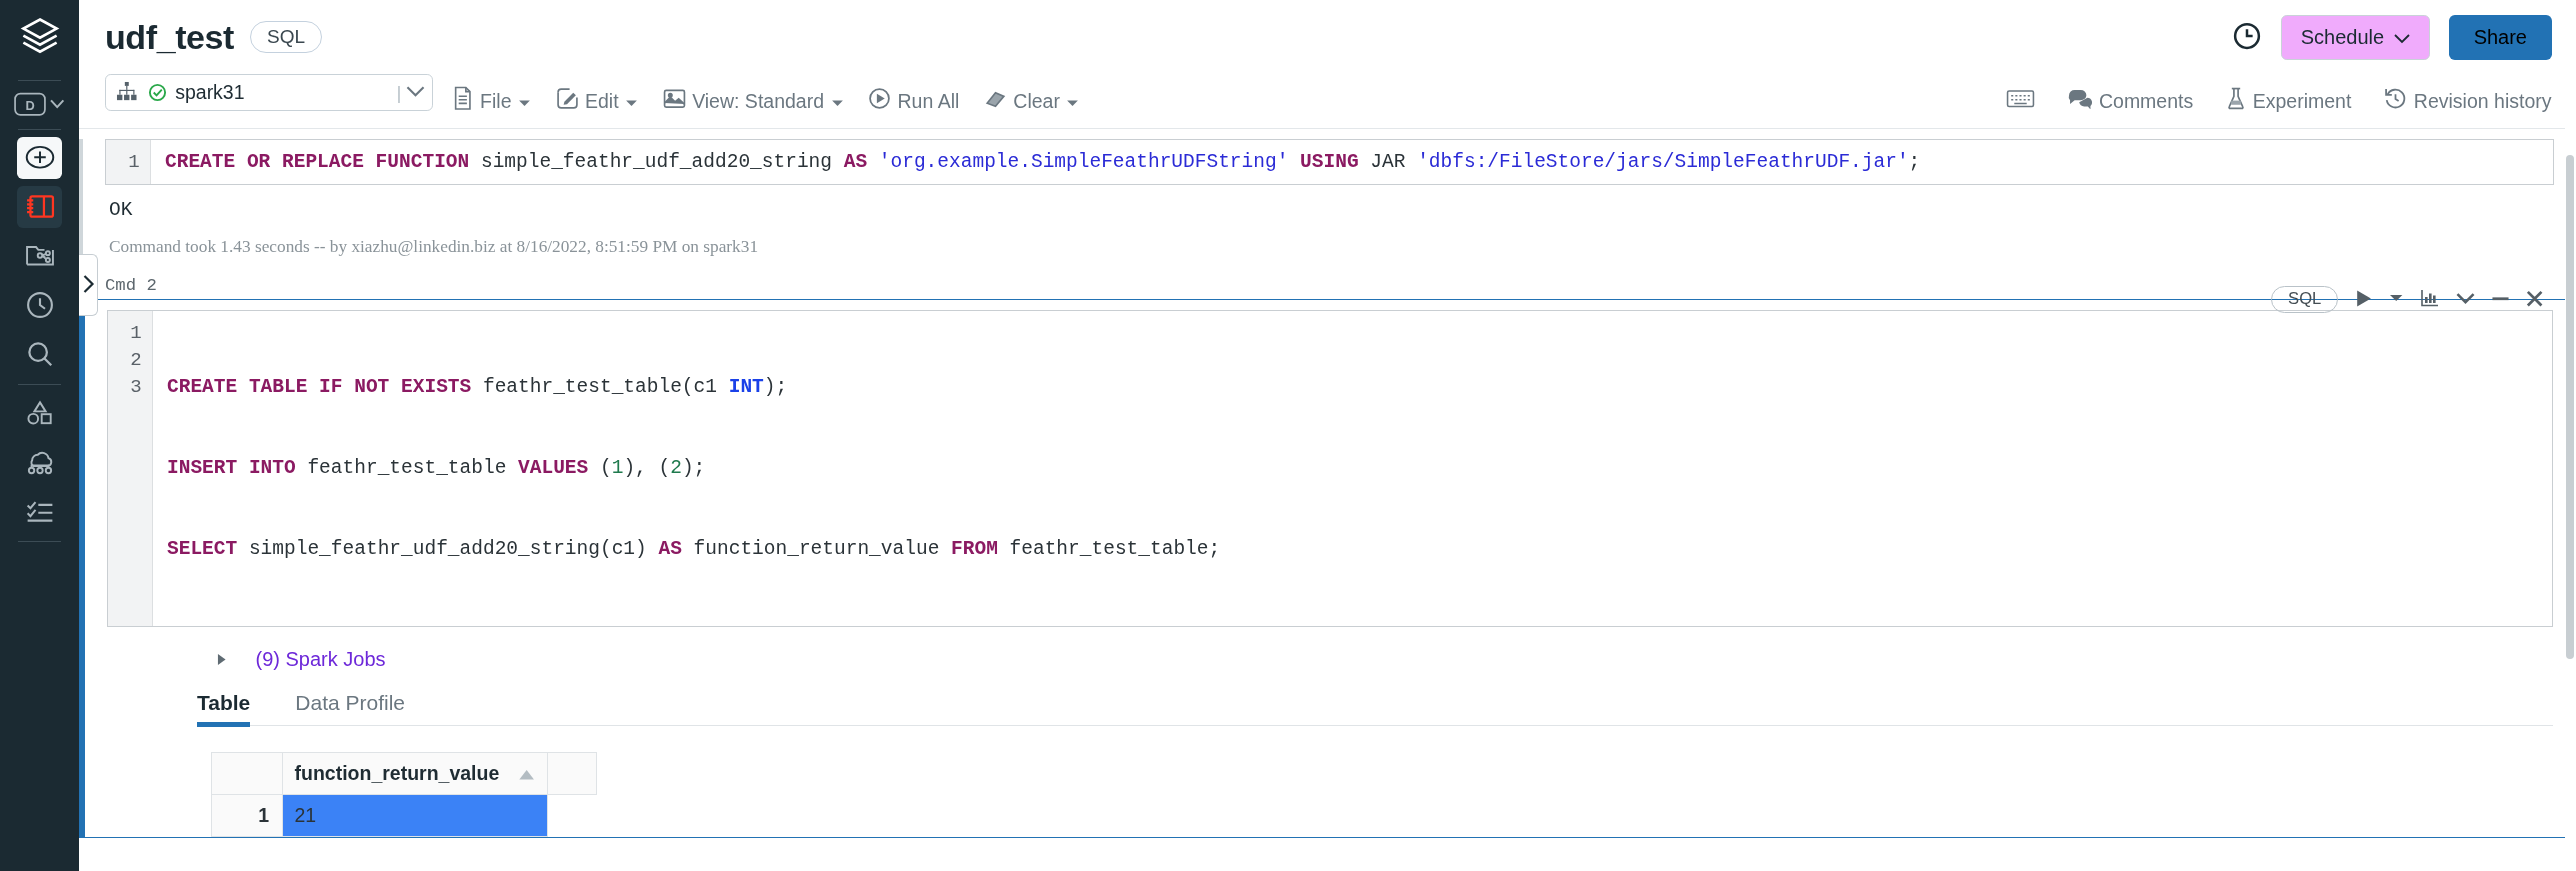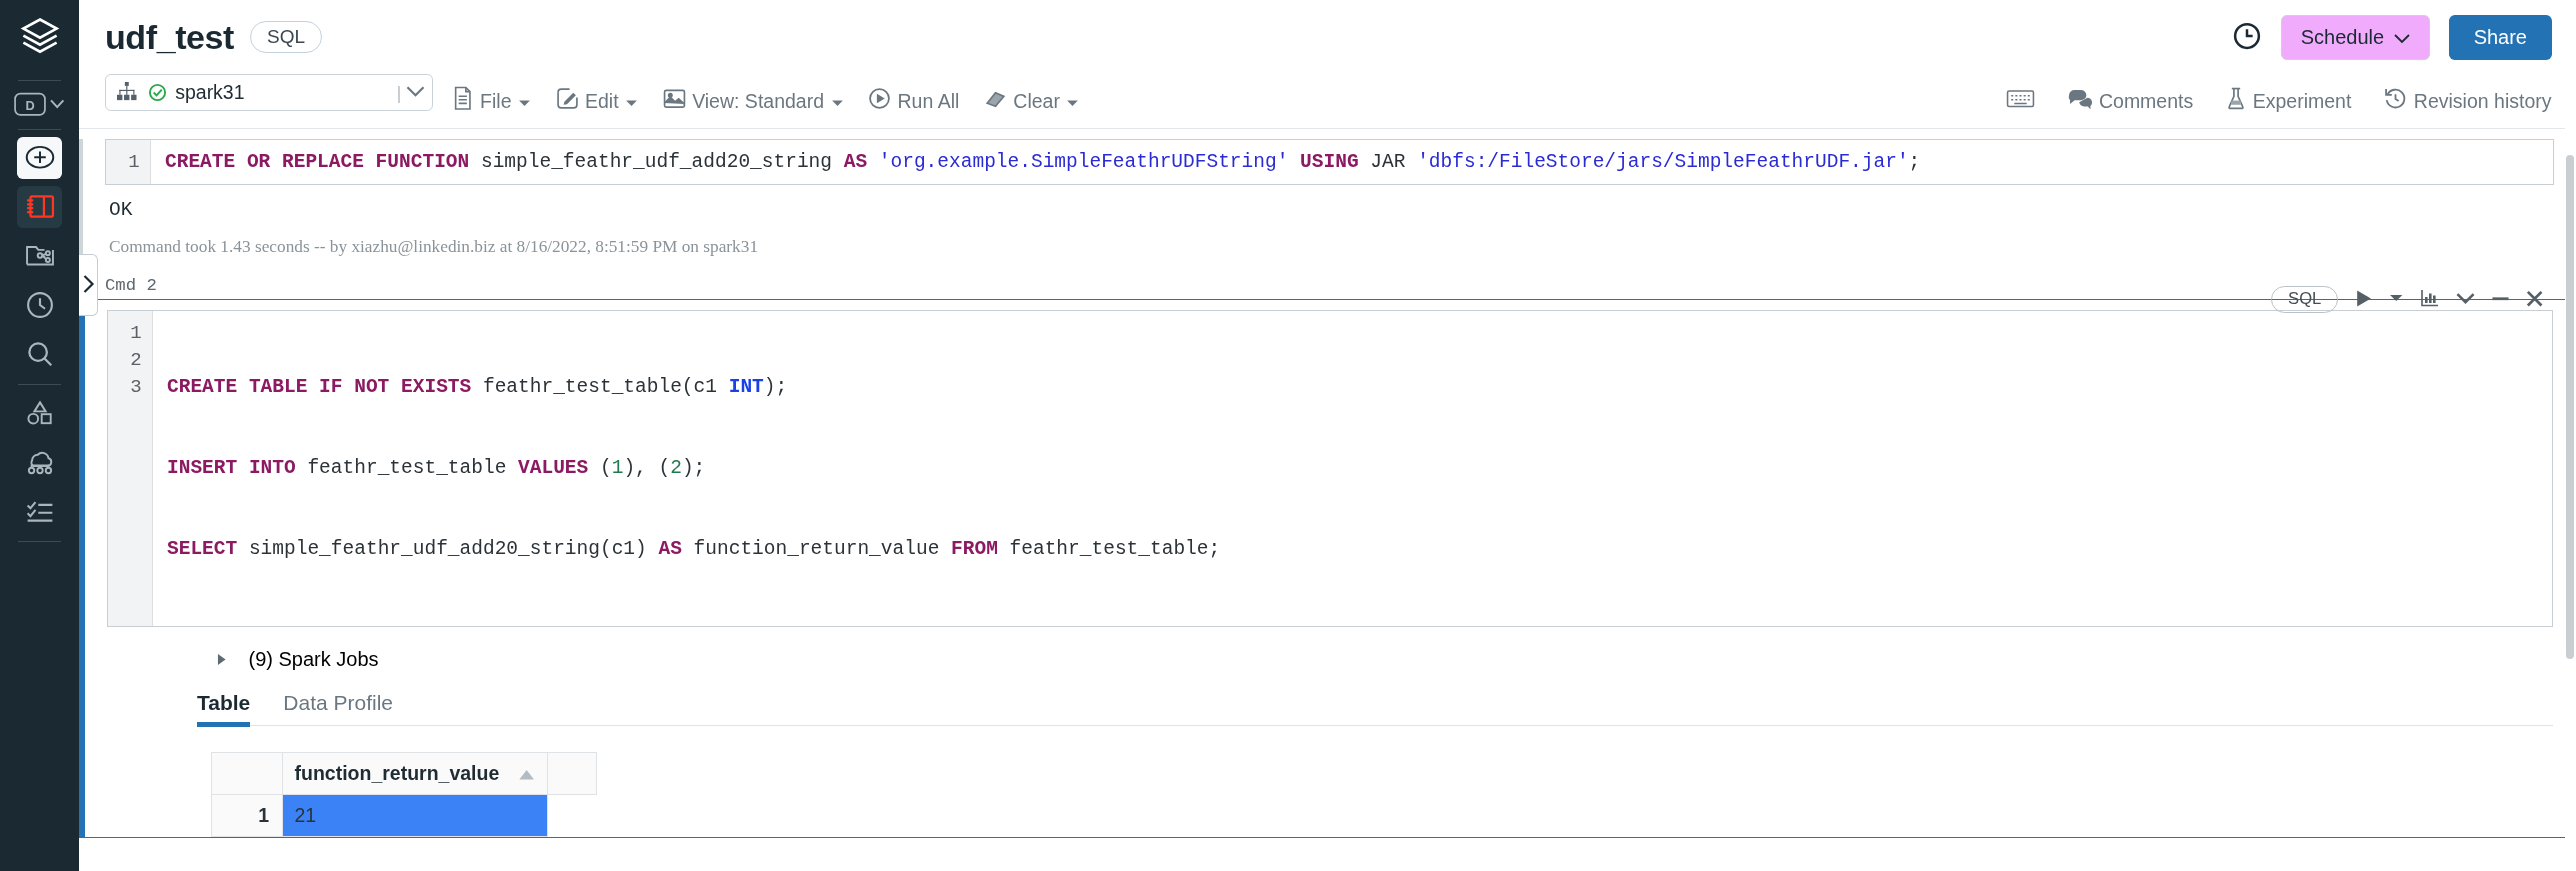--- a/index.html
+++ b/index.html
@@ -74,21 +74,21 @@
   #header-right {
     margin-left: auto; display: flex; align-items: center; gap: 19px;
   }
   .sched-btn {
     border: 0.7px solid #c9d2d8; border-radius: 5.8px;
     height: 45px; padding: 0 19px;
     display: flex; align-items: center; gap: 10px;
     font-size: 20px; color: #1b2a32; background: #f0abfc;
   }
   .share-btn {
-    background: #2272b4; color: #ffffff;
+    background: #2272b4; color: #000000;
     border-radius: 5.8px; height: 45px; padding: 0 24.5px;
     display: flex; align-items: center;
     font-size: 20px;
   }
 
   
   #toolbar {
     height: 55px; width: 100%;
     display: flex; 
     padding: 0 24.5px 0 26px;
@@ -171,28 +171,28 @@
     position: absolute; right: 33px; top: 17.3px;
     display: flex; align-items: center; gap: 16px; z-index: 10;
   }
   .sql-pill {
     border: 0.7px solid #b9c2c8; border-radius: 14.4px;
     padding: 2.2px 16px; font-size: 16.6px; color: #444d53;
   }
 
   
   .spark-jobs {
-    display: flex; align-items: center; gap: 21px;
+    display: flex; align-items: center; gap: 28px;
     padding: 11.5px 0 7.2px 131px;
-    font-size: 20px; color: #000000;
+    font-size: 20px; color: #6d28d9;
   }
 
   
   .res-tabs {
-    display: flex; align-items: flex-end; gap: 33px;
+    display: flex; align-items: flex-end; gap: 45px;
     margin: 13px 21.6px 0 112px;
     border-bottom: 1.4px solid #e0e4e7;
   }
   .res-tab {
     font-size: 21px; color: #6b7780;
     padding-bottom: 10px; position: relative;
   }
   .res-tab.sel { color: #1b2a32; font-weight: bold; }
   .res-tab.sel::after {
     content: ""; position: absolute; left: 0; right: 0; bottom: -1.4px;

